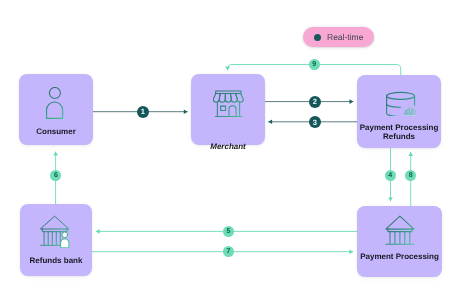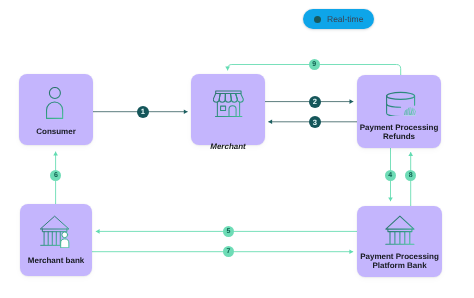--- a/index.html
+++ b/index.html
@@ -1,21 +1,21 @@
 <!DOCTYPE html>
 <html><head>
 <meta charset="utf-8">
 <style>
   html,body{margin:0;padding:0;}
   body{width:474px;height:298px;background:#ffffff;font-family:"Liberation Sans",sans-serif;overflow:hidden;
         -webkit-font-smoothing:antialiased;text-rendering:geometricPrecision;}
   #stage{position:relative;width:474px;height:298px;background:#fff;}
   .title,.legend,.node,.badge{transform:translateZ(0);}
   .title{position:absolute;left:20px;top:10px;font-size:16px;font-weight:bold;color:#15181e;letter-spacing:-0.1px;line-height:18px;}
-  .legend{position:absolute;top:9px;display:flex;align-items:center;height:20px;padding:0 11px;border-radius:10px;background:#0ea5e9;
+  .legend{position:absolute;top:27px;display:flex;align-items:center;height:20px;padding:0 11px;border-radius:10px;background:#f9a8d4;
           box-shadow:0 0 0 1px rgba(16,24,40,.04), 0 1px 3px rgba(16,24,40,.13);}
   .legend .dot{width:7px;height:7px;border-radius:50%;margin-right:6px;}
   .legend .lbl{font-size:8.5px;color:#3b4351;white-space:nowrap;}
   #lg-rt{left:303px;}
   #lg-nrt{left:380px;}
   .node{position:absolute;border-radius:8px;background:#c4b5fd;
         box-shadow:0 0 0 1px rgba(16,24,40,.02), 0 1px 2px rgba(16,24,40,.05), 0 2px 6px rgba(16,24,40,.03);}
   .node .lbl{position:absolute;left:0;right:0;text-align:center;font-size:8px;font-weight:bold;color:#15181e;line-height:9.5px;}
   .node .ico{position:absolute;}
   svg.edges{position:absolute;left:0;top:0;width:474px;height:298px;overflow:visible;}
@@ -150,41 +150,40 @@
         </defs>
       <g fill="none" stroke="url(#g4)" stroke-width="1.02" stroke-linejoin="round" stroke-linecap="round">
         <path d="M0.6,14.1 L15,1.2 L29.4,14.1 Z"></path>
         <path d="M2.4,14.2 L2.4,17.1 L27.6,17.1 L27.6,14.2"></path>
         <path d="M4.2,17.1 L4.2,30.5 M8.4,17.1 L8.4,30.5 M12.6,17.1 L12.6,30.5 M16.7,17.1 L16.7,30.5 M20.8,17.1 L20.8,30.5"></path>
         <path d="M0.7,31.1 L23.3,31.1"></path>
         <circle cx="25.4" cy="20.3" r="2.95" fill="#ffffff"></circle>
         <path d="M21.2,33.3 L21.2,28.7 a4.2,4.2 0 0 1 8.4,0 L29.6,33.3 Z" fill="#ffffff"></path>
       </g>
     </svg>
-    <div class="lbl" style="top:52.2px;">Merchant bank</div>
+    <div class="lbl" style="top:52.2px;">Refunds bank</div>
   </div>
 
   <div class="node" id="n-pppbank" style="left:357px;top:206px;width:85px;height:71px;">
     <svg class="ico" style="left:28px;top:9px;" width="30" height="31" viewBox="0 0 30 31">
       <defs>
           <linearGradient id="g5" gradientUnits="userSpaceOnUse" x1="-2" y1="-3" x2="32" y2="32">
         <stop offset="0" stop-color="#2d5e62"></stop>
             <stop offset="0.5" stop-color="#2f8f80"></stop>
             <stop offset="1" stop-color="#4fd3a2"></stop>
       </linearGradient>
         </defs>
       <g fill="none" stroke="url(#g5)" stroke-width="1.05" stroke-linejoin="round" stroke-linecap="round">
         <path d="M0.8,14.1 L14.9,1.1 L29,14.1 Z"></path>
         <path d="M2.9,14.1 L2.9,16.6 L26.9,16.6 L26.9,14.1"></path>
         <path d="M5,16.6 L5,28.4 M9.9,16.6 L9.9,28.4 M14.9,16.6 L14.9,28.4 M19.8,16.6 L19.8,28.4 M24.8,16.6 L24.8,28.4"></path>
         <path d="M0.8,29.3 L29,29.3"></path>
       </g>
     </svg>
     <div class="lbl" style="top:45.9px;">Payment Processing</div>
-    <div class="lbl" style="top:54.7px;">Platform Bank</div>
   </div>
 
   <div class="badge dark" style="left:136.9px;top:105.6px;">
       <span>1</span>
     </div>
   <div class="badge dark" style="left:308.9px;top:95.6px;">
       <span>2</span>
     </div>
   <div class="badge dark" style="left:308.7px;top:116.3px;">
       <span>3</span>

